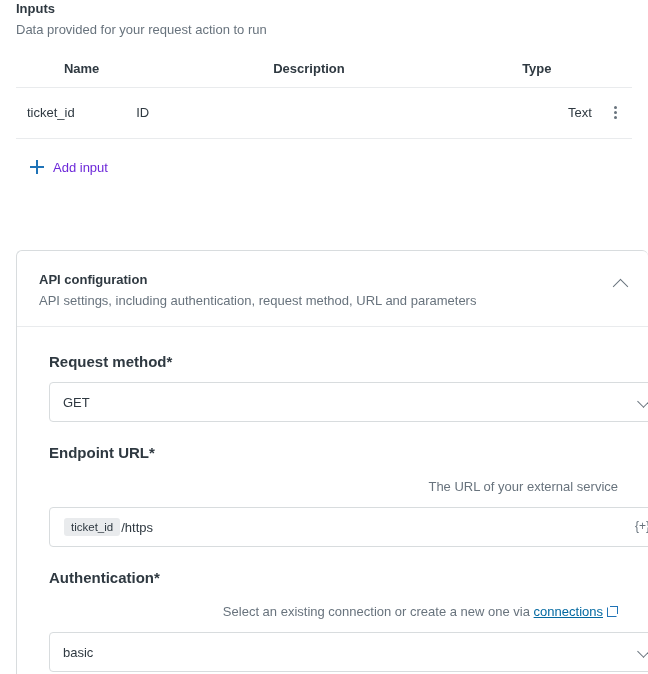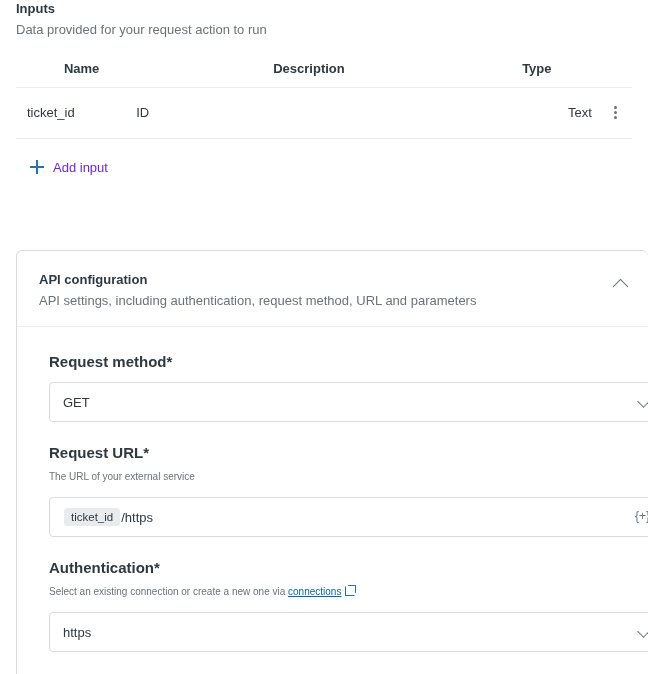--- a/index.html
+++ b/index.html
@@ -154,24 +154,25 @@
     padding: 26px 30px 0 32px;
   }
   .field { margin-bottom: 22px; }
   .field-label {
     font-size: 15px;
     font-weight: bold;
     color: #2f3941;
     line-height: 18px;
   }
   .field-desc {
-    font-size: 10px;
+    font-size: 13px;
     color: #68737d;
     line-height: 18px;
-    margin-top: 6px;
+    margin-top: 16px;
+    text-align: right;
   }
   .field-desc a {
     color: #0369a1;
     text-decoration: underline;
   }
   .ext-link-icon {
     display: inline-block;
     width: 11px;
     height: 11px;
     position: relative;
@@ -295,36 +296,36 @@
 
       <div class="field">
         <div class="field-label">Request method*</div>
         <div class="select-box">
           <span>GET</span>
           <span class="chevron-down"></span>
         </div>
       </div>
 
       <div class="field">
-        <div class="field-label">Request URL*</div>
+        <div class="field-label">Endpoint URL*</div>
         <div class="field-desc">The URL of your external service</div>
         <div class="text-box">
           <span class="token-chip">ticket_id</span>
           <span class="url-text">/https</span>
           <span class="placeholder-btn">{+}</span>
         </div>
       </div>
 
       <div class="field">
         <div class="field-label">Authentication*</div>
         <div class="field-desc">
           <span>Select an existing connection or create a new one via </span><a href="#">connections</a><span class="ext-link-icon"></span>
         </div>
         <div class="select-box">
-          <span>https</span>
+          <span>basic</span>
           <span class="chevron-down"></span>
         </div>
       </div>
 
     </div>
   </div>
 
 </div>
 
 </body></html>

